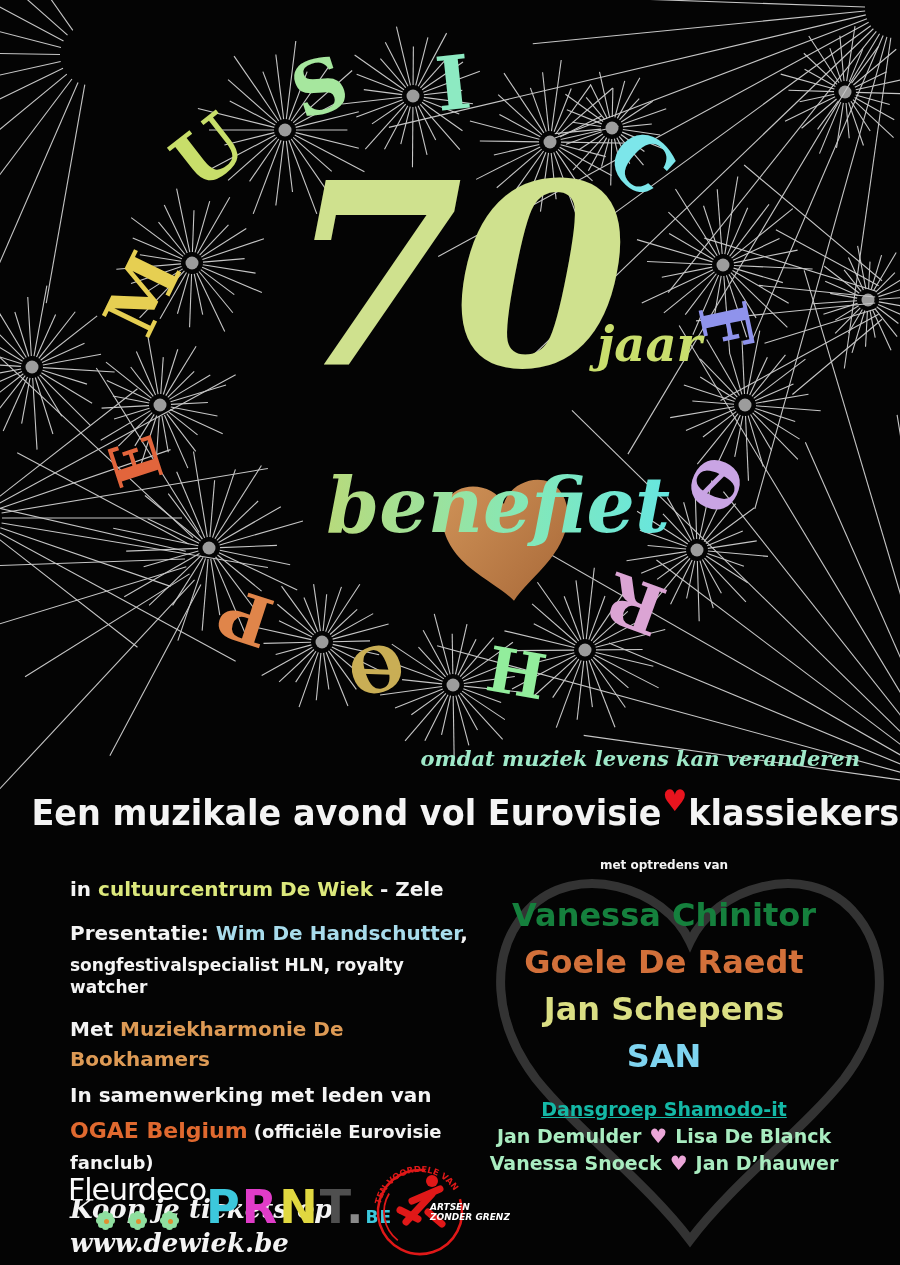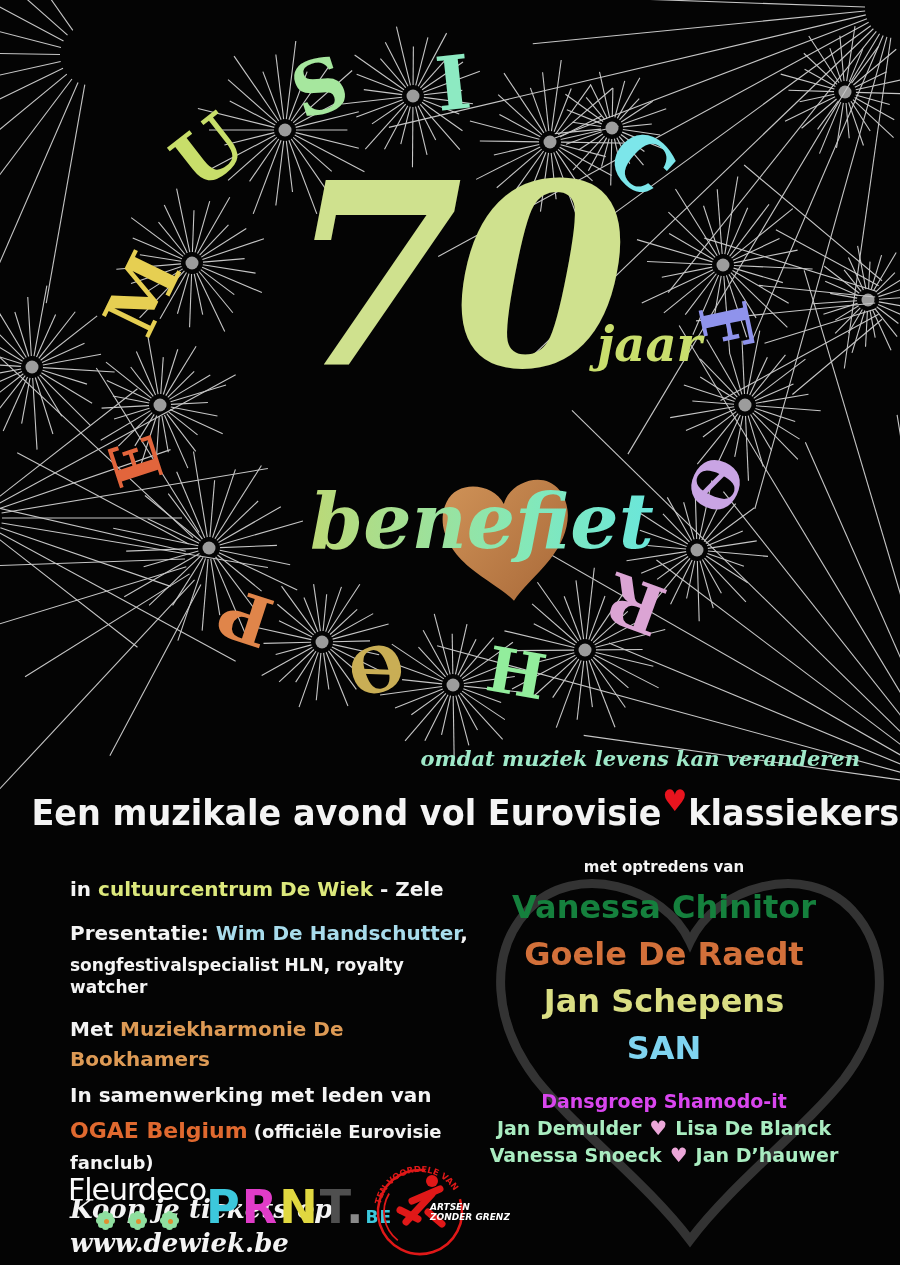--- a/index.html
+++ b/index.html
@@ -26,21 +26,21 @@
   
   .script{font-family:"DejaVu Serif","Liberation Serif",serif;font-style:italic;font-weight:bold;}
   #title-70{position:absolute;left:288px;top:150px;z-index:3;font-size:252px;line-height:1;
       letter-spacing:-10px;color:#cfe18e;font-family:"DejaVu Serif","Liberation Serif",serif;
       font-weight:bold;font-style:italic;}
   #title-jaar{position:absolute;left:597px;top:316px;z-index:3;font-size:48px;color:#c9de6d;}
   #title-name{position:absolute;left:230px;top:374px;width:470px;z-index:3;text-align:center;
       font-size:92px;line-height:1.05;
       background:linear-gradient(90deg,#e3d96b 0%,#9fe39b 55%,#5ad8ee 100%);
       -webkit-background-clip:text;background-clip:text;color:transparent;}
-  #title-sub{position:absolute;left:310px;top:482px;width:360px;z-index:4;text-align:left;
+  #title-sub{position:absolute;left:310px;top:466px;width:360px;z-index:4;text-align:right;
       font-size:76px;line-height:1.05;
       background:linear-gradient(90deg,#bcd977 0%,#84e8b8 60%,#66e6e0 100%);
       -webkit-background-clip:text;background-clip:text;color:transparent;}
   #copper-heart{position:absolute;left:440px;top:474px;z-index:3;transform:rotate(-6deg);}
   #tagline{position:absolute;right:40px;top:746px;z-index:3;font-size:21px;color:#9fe9c9;}
   
   #headline{position:absolute;left:0;top:792px;width:900px;z-index:5;text-align:center;
       font-size:36px;font-weight:bold;transform:scaleX(0.93);white-space:nowrap;}
   #headline .hh{display:inline-block;color:#e8141e;font-size:30px;position:relative;
       top:-14px;margin:0 1px;}
@@ -52,21 +52,21 @@
   .accent-presenter{color:#a8dcec;text-align:center;}
   .accent-band{color:#dd9a55;}
   .accent-ogae{color:#e0692f;font-size:22px;}
   #presenter-sub{font-size:17px;font-weight:bold;line-height:22px;margin:2px 0 16px 0;}
   .gap-top{margin-top:14px !important;}
   #tickets-line{font-size:26px;margin-top:14px;line-height:34px;}
   #ogae-rest{font-size:18px;}
   
   #heart-outline{position:absolute;left:470px;top:852px;z-index:1;}
   #lineup{position:absolute;left:468px;top:858px;width:392px;z-index:5;text-align:center;}
-  #lineup-intro{font-size:15px;font-weight:bold;margin-bottom:8px;}
+  #lineup-intro{font-size:12px;font-weight:bold;margin-bottom:20px;}
   .act{font-size:32px;font-weight:bold;line-height:47px;}
   #extras{margin-top:16px;font-weight:bold;}
   .extra-row{font-size:19px;line-height:27px;}
   .extra-row .ph{font-size:20px;margin:0 8px;}
   
   #fleurdeco{position:absolute;left:68px;top:1172px;z-index:5;text-align:center;}
   #fleurdeco-name{font-size:30px;letter-spacing:-1px;color:#fafafa;
       font-family:"DejaVu Sans","Liberation Sans",sans-serif;}
   #fleurdeco-flowers{margin-top:4px;display:flex;justify-content:center;gap:14px;}
   .flower{position:relative;width:18px;height:18px;display:inline-block;}
@@ -634,21 +634,21 @@
     <path d="M220,90 C195,35 105,8 58,58 C17,102 24,172 66,227 C106,277 178,332 220,388 C262,332 334,277 374,227 C416,172 423,102 382,58 C335,8 245,35 220,90 Z" fill="none" stroke="#333333" stroke-width="9"></path>
   </svg>
 
   <div id="lineup">
     <div id="lineup-intro">met optredens van</div>
     <div class="act" style="color: #15803d;">Vanessa Chinitor</div>
     <div class="act" style="color: rgb(210, 112, 58);">Goele De Raedt</div>
     <div class="act" style="color: rgb(218, 222, 131);">Jan Schepens</div>
     <div class="act" style="color: rgb(127, 212, 240);">SAN</div>
     <div id="extras">
-      <div class="extra-row" style="color: #d946ef;">Dansgroep Shamodo-it</div>
+      <div class="extra-row" style="color: #14b8a6; text-decoration: underline;">Dansgroep Shamodo-it</div>
       <div class="extra-row" style="color: rgb(169, 236, 192);">
         <span>Jan Demulder</span><span class="ph" style="color: rgb(235, 166, 216);">♥</span><span>Lisa De Blanck</span>
       </div>
       <div class="extra-row" style="color: rgb(169, 236, 192);">
         <span>Vanessa Snoeck</span><span class="ph" style="color: rgb(235, 166, 216);">♥</span><span>Jan D’hauwer</span>
       </div>
     </div>
   </div>
 
   <div id="fleurdeco">

